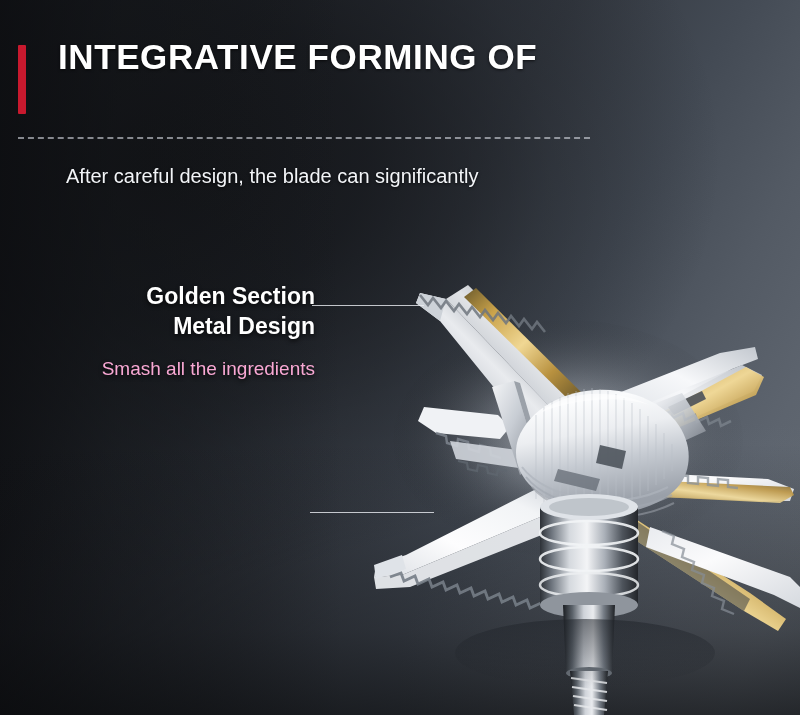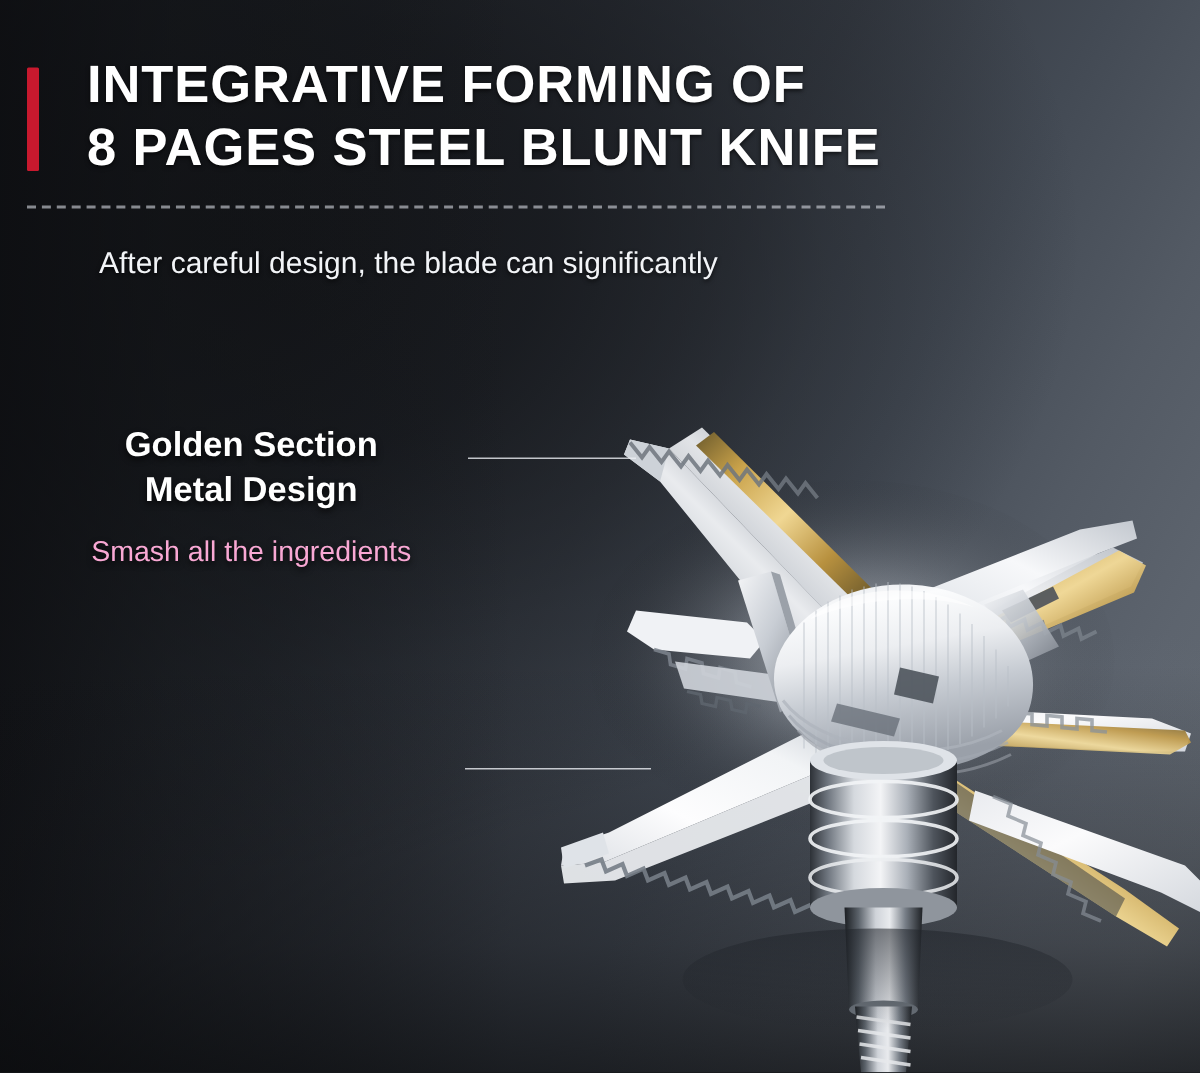--- a/index.html
+++ b/index.html
@@ -125,21 +125,21 @@
     text-shadow: 0 2px 4px rgba(0,0,0,0.75);
   }
   .anno-sub {
     color: #f9a8d4;
     font-size: 19px;
     font-weight: 400;
     line-height: 27px;
     margin-top: 14px;
     text-shadow: 0 2px 4px rgba(0,0,0,0.75);
   }
-  #anno-1 { left: 20px; top: 281px; width: 295px; text-align: center; }
+  #anno-1 { left: 20px; top: 281px; width: 295px; }
   #anno-2 { left: 10px; top: 481px; width: 305px; }
 
   .leader {
     position: absolute;
     height: 1px;
     background: rgba(236,239,244,0.80);
   }
   #leader-1 { left: 312px; top: 305px; width: 112px; }
   #leader-2 { left: 310px; top: 512px; width: 124px; }
 
@@ -385,21 +385,20 @@
       </g>
 
       <ellipse cx="235" cy="398" rx="130" ry="34" fill="url(#gUnderShadow)"></ellipse>
     </svg>
   </div>
 
   <div class="accent-bar"></div>
 
   <div class="title-block">
     <div class="title-line">INTEGRATIVE FORMING OF</div>
-    <div class="title-line">8 PAGES STEEL BLUNT KNIFE</div>
   </div>
 
   <div class="divider"></div>
 
   <div class="subtitle">
     <div>After careful design, the blade can significantly</div>
   </div>
 
   <div class="anno" id="anno-1">
     <div class="anno-title">Golden Section</div>

